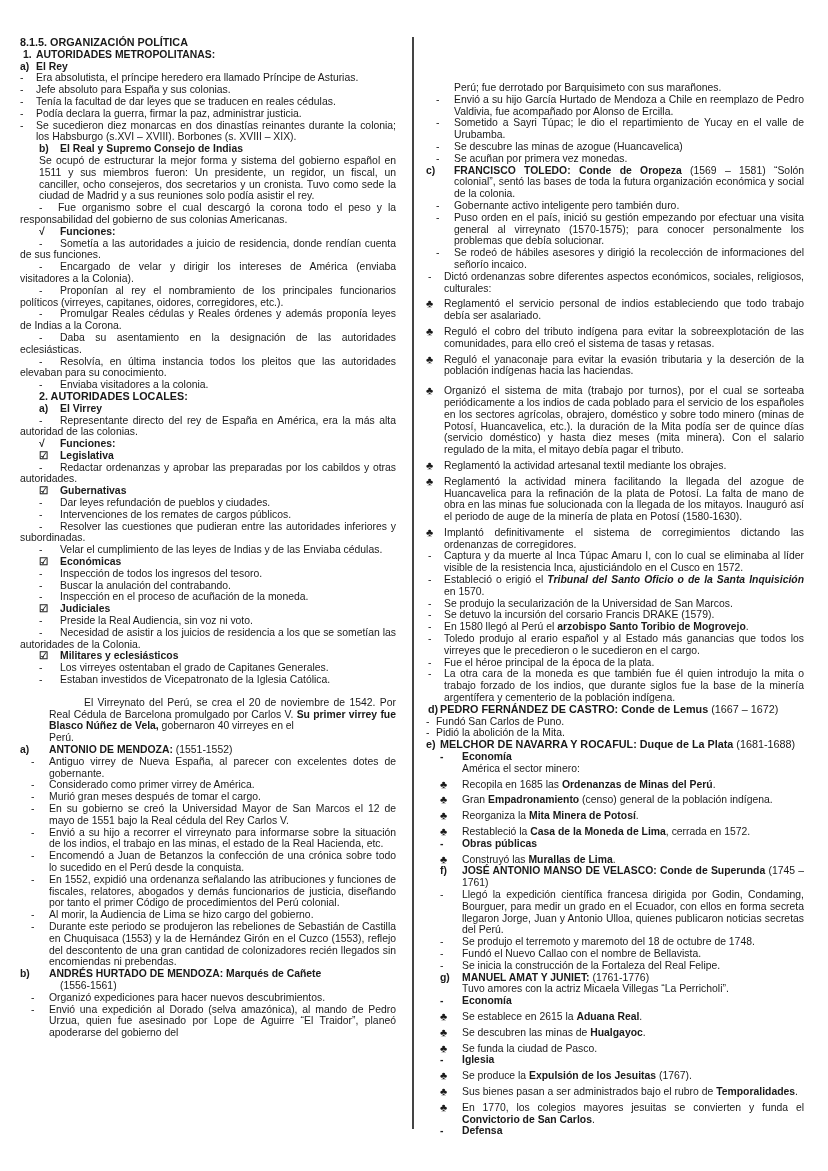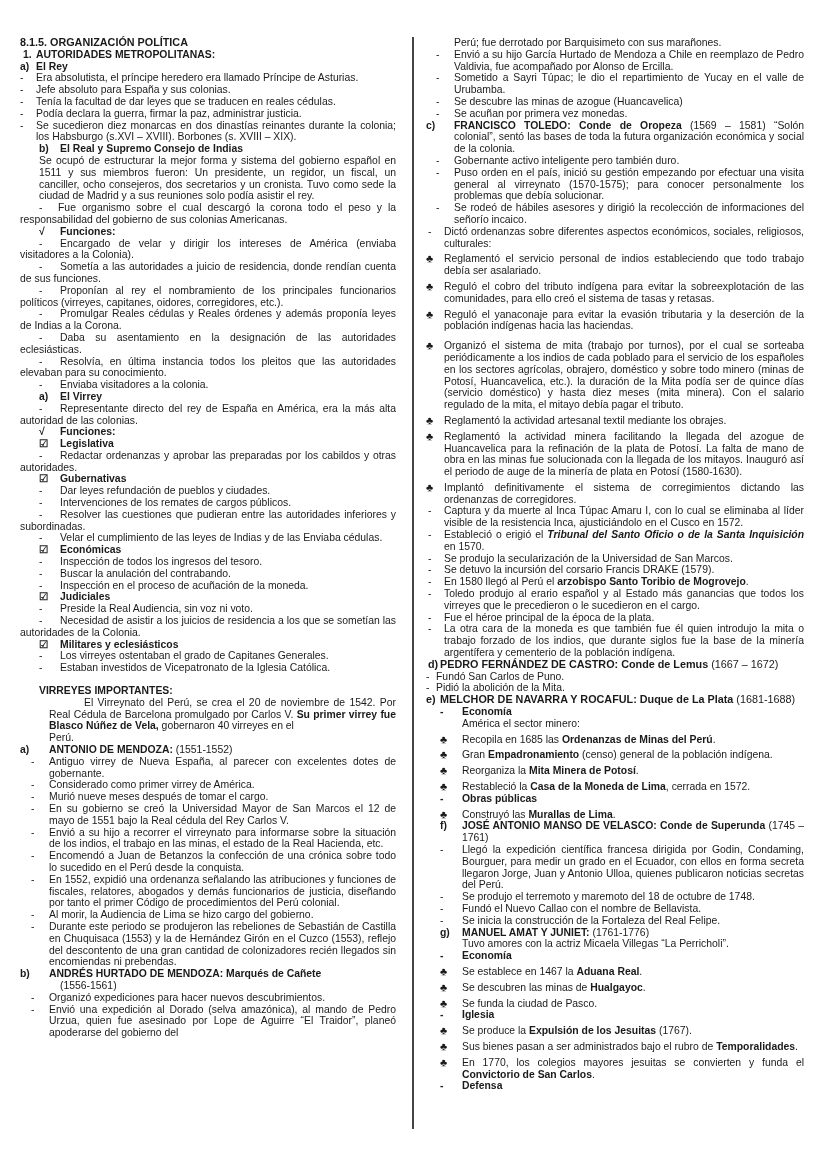--- a/index.html
+++ b/index.html
@@ -1,21 +1,21 @@
 <!DOCTYPE html>
 <html><head>
 <meta charset="utf-8">
 <style>
   html, body { margin: 0; padding: 0; background: #ffffff; }
   body { width: 828px; height: 1171px; position: relative; overflow: hidden;
          font-family: "Liberation Sans", sans-serif; color: #1a1a1a; }
   .page { position: absolute; left: 0; top: 0; width: 828px; height: 1171px; }
   .col { position: absolute; top: 37px; font-size: 10.4px; line-height: 11.8px; }
   .col.left { left: 20px; width: 376px; }
-  .col.right { left: 426px; width: 378px; }
+  .col.right { left: 426px; width: 378px; margin-top: 45px; }
   .divider { position: absolute; left: 412px; top: 37px; width: 2px; height: 1092px; background: #444; }
   .ln { position: relative; text-align: justify; }
   .b { font-weight: bold; }
   .bi { font-weight: bold; font-style: italic; }
   .h1 { font-weight: bold; font-size: 10.8px; }
   .mk { position: absolute; left: 0; top: 0; }
   
   .it { position: relative; text-align: justify; }
   .gap { height: 4px; }
   .gap2 { height: 11px; }
@@ -55,29 +55,30 @@
       <span>El Real y Supremo Consejo de Indias</span>
     </div>
     <div class="ln" style="padding-left:19px">Se ocupó de estructurar la mejor forma y sistema del gobierno español en 1511 y sus miembros fueron: Un presidente, un  regidor, un fiscal, un canciller, ocho consejeros, dos secretarios y un cronista. Tuvo como sede la ciudad de Madrid y a sus reuniones solo podía asistir el rey.</div>
     <div class="ln" style="text-indent:19px; padding-left:0"><span style="display:inline-block;width:19px;text-indent:0">-</span><span>Fue organismo sobre el cual descargó la corona todo el peso y la responsabilidad del gobierno de sus colonias Americanas.</span></div>
 
     <div class="it b" style="padding-left:40px">
       <span class="mk" style="left:19px">√</span>
       <span>Funciones:</span>
     </div>
     <div>
+      <div class="ln"><span style="display:inline-block;width:40px;padding-left:19px;box-sizing:border-box">-</span><span>Sometía a las autoridades a juicio de residencia, donde rendían cuenta de sus funciones.</span></div>
       <div class="ln"><span style="display:inline-block;width:40px;padding-left:19px;box-sizing:border-box">-</span><span>Encargado de velar y dirigir los intereses de América (enviaba visitadores a la Colonia).</span></div>
-      <div class="ln"><span style="display:inline-block;width:40px;padding-left:19px;box-sizing:border-box">-</span><span>Sometía a las autoridades a juicio de residencia, donde rendían cuenta de sus funciones.</span></div>
       <div class="ln"><span style="display:inline-block;width:40px;padding-left:19px;box-sizing:border-box">-</span><span>Proponían al rey el nombramiento de los principales funcionarios políticos (virreyes, capitanes, oidores, corregidores, etc.).</span></div>
       <div class="ln"><span style="display:inline-block;width:40px;padding-left:19px;box-sizing:border-box">-</span><span>Promulgar Reales cédulas y Reales órdenes y además proponía leyes de Indias a la Corona.</span></div>
       <div class="ln"><span style="display:inline-block;width:40px;padding-left:19px;box-sizing:border-box">-</span><span>Daba su asentamiento en la designación de las autoridades eclesiásticas.</span></div>
       <div class="ln"><span style="display:inline-block;width:40px;padding-left:19px;box-sizing:border-box">-</span><span>Resolvía, en última instancia todos los pleitos que las autoridades elevaban para su conocimiento.</span></div>
       <div class="ln"><span style="display:inline-block;width:40px;padding-left:19px;box-sizing:border-box">-</span><span>Enviaba visitadores a la colonia.</span></div>
     </div>
 
+    <div class="ln h1" style="padding-left:19px">2. AUTORIDADES LOCALES:</div>
 
     <div class="it b" style="padding-left:40px">
       <span class="mk" style="left:19px">a)</span>
       <span>El Virrey</span>
     </div>
     <div class="ln"><span style="display:inline-block;width:40px;padding-left:19px;box-sizing:border-box">-</span><span>Representante directo del rey de España en América, era la más alta autoridad de las colonias.</span></div>
 
     <div class="it b" style="padding-left:40px">
       <span class="mk" style="left:19px">√</span>
       <span>Funciones:</span>
@@ -115,32 +116,31 @@
 
     <div class="it b" style="padding-left:40px">
       <span class="mk" style="left:19px">☑</span>
       <span>Militares y eclesiásticos</span>
     </div>
     <div class="it" style="padding-left:40px"><span class="mk" style="left:19px">-</span><span>Los virreyes ostentaban el grado de Capitanes Generales.</span></div>
     <div class="it" style="padding-left:40px"><span class="mk" style="left:19px">-</span><span>Estaban investidos de Vicepatronato de la Iglesia Católica.</span></div>
 
     <div class="gap2"></div>
 
-    <div class="ln b" style="padding-left:19px">VIRREYES IMPORTANTES:</div>
     <div class="ln" style="padding-left:29px; text-indent:35px"><span>El Virreynato del Perú, se crea el 20 de noviembre de 1542. Por Real Cédula de Barcelona promulgado por Carlos V. </span><span class="b">Su primer virrey fue Blasco Núñez de Vela,</span><span> gobernaron 40 virreyes  en el</span></div>
     <div class="ln" style="padding-left:29px">Perú.</div>
 
     <div class="it" style="padding-left:29px">
       <span class="mk b" style="left:0">a)</span>
       <span class="b">ANTONIO DE MENDOZA:</span><span>  (1551-1552)</span>
     </div>
     <div>
       <div class="it" style="padding-left:29px"><span class="mk" style="left:11px">-</span><span>Antiguo virrey de Nueva España, al parecer con excelentes dotes de gobernante.</span></div>
       <div class="it" style="padding-left:29px"><span class="mk" style="left:11px">-</span><span>Considerado como primer virrey de América.</span></div>
-      <div class="it" style="padding-left:29px"><span class="mk" style="left:11px">-</span><span>Murió nueve meses después de tomar el cargo.</span></div>
+      <div class="it" style="padding-left:29px"><span class="mk" style="left:11px">-</span><span>Murió gran meses después de tomar el cargo.</span></div>
       <div class="it" style="padding-left:29px"><span class="mk" style="left:11px">-</span><span>En su gobierno se creó la Universidad Mayor de San Marcos el 12 de mayo de 1551 bajo la Real cédula del Rey Carlos V.</span></div>
       <div class="it" style="padding-left:29px"><span class="mk" style="left:11px">-</span><span>Envió a su hijo a recorrer el virreynato para informarse sobre la situación de los indios, el trabajo en las minas, el estado de la Real Hacienda, etc.</span></div>
       <div class="it" style="padding-left:29px"><span class="mk" style="left:11px">-</span><span>Encomendó a Juan de Betanzos la confección de una crónica sobre todo lo sucedido en el Perú desde la conquista.</span></div>
       <div class="it" style="padding-left:29px"><span class="mk" style="left:11px">-</span><span> En 1552, expidió una ordenanza señalando las atribuciones y funciones de fiscales, relatores, abogados y demás funcionarios de justicia, diseñando por tanto el primer Código de procedimientos del Perú colonial.</span></div>
       <div class="it" style="padding-left:29px"><span class="mk" style="left:11px">-</span><span>Al morir, la  Audiencia de Lima se hizo cargo del gobierno.</span></div>
       <div class="it" style="padding-left:29px"><span class="mk" style="left:11px">-</span><span>Durante este periodo se produjeron las rebeliones de Sebastián de Castilla en Chuquisaca (1553) y la de Hernández Girón en el Cuzco (1553), reflejo del descontento de una gran cantidad de colonizadores recién llegados sin encomiendas ni prebendas.</span></div>
     </div>
 
     <div class="it b" style="padding-left:29px">
       <span class="mk" style="left:0">b)</span>
@@ -231,21 +231,21 @@
     <div class="it" style="padding-left:36px"><span class="mk" style="left:14px">-</span><span>Fundó el Nuevo Callao con el nombre de Bellavista.</span></div>
     <div class="it" style="padding-left:36px"><span class="mk" style="left:14px">-</span><span>Se inicia la construcción de  la Fortaleza del Real Felipe.</span></div>
 
     <div class="it" style="padding-left:36px">
       <span class="mk b" style="left:14px">g)</span>
       <span class="b">MANUEL AMAT Y JUNIET:</span><span> (1761-1776)</span>
     </div>
     <div class="ln" style="padding-left:36px">Tuvo amores con la actriz Micaela Villegas “La Perricholi”.</div>
     <div class="it b" style="padding-left:36px"><span class="mk" style="left:14px">-</span><span>Economía</span></div>
     <div class="gap"></div>
-    <div class="it" style="padding-left:36px"><span class="mk club" style="left:14px">♣</span><span>Se establece en 1467 la </span><span class="b">Aduana Real</span><span>.</span></div>
+    <div class="it" style="padding-left:36px"><span class="mk club" style="left:14px">♣</span><span>Se establece en 2615 la </span><span class="b">Aduana Real</span><span>.</span></div>
     <div class="gap"></div>
     <div class="it" style="padding-left:36px"><span class="mk club" style="left:14px">♣</span><span>Se descubren las minas de </span><span class="b">Hualgayoc</span><span>.</span></div>
     <div class="gap"></div>
     <div class="it" style="padding-left:36px"><span class="mk club" style="left:14px">♣</span><span>Se funda la ciudad de Pasco.</span></div>
     <div class="it b" style="padding-left:36px"><span class="mk" style="left:14px">-</span><span>Iglesia</span></div>
     <div class="gap"></div>
     <div class="it" style="padding-left:36px"><span class="mk club" style="left:14px">♣</span><span>Se produce la </span><span class="b">Expulsión de los Jesuitas</span><span> (1767).</span></div>
     <div class="gap"></div>
     <div class="it" style="padding-left:36px"><span class="mk club" style="left:14px">♣</span><span>Sus bienes pasan a ser administrados bajo el rubro de </span><span class="b">Temporalidades</span><span>.</span></div>
     <div class="gap"></div>

